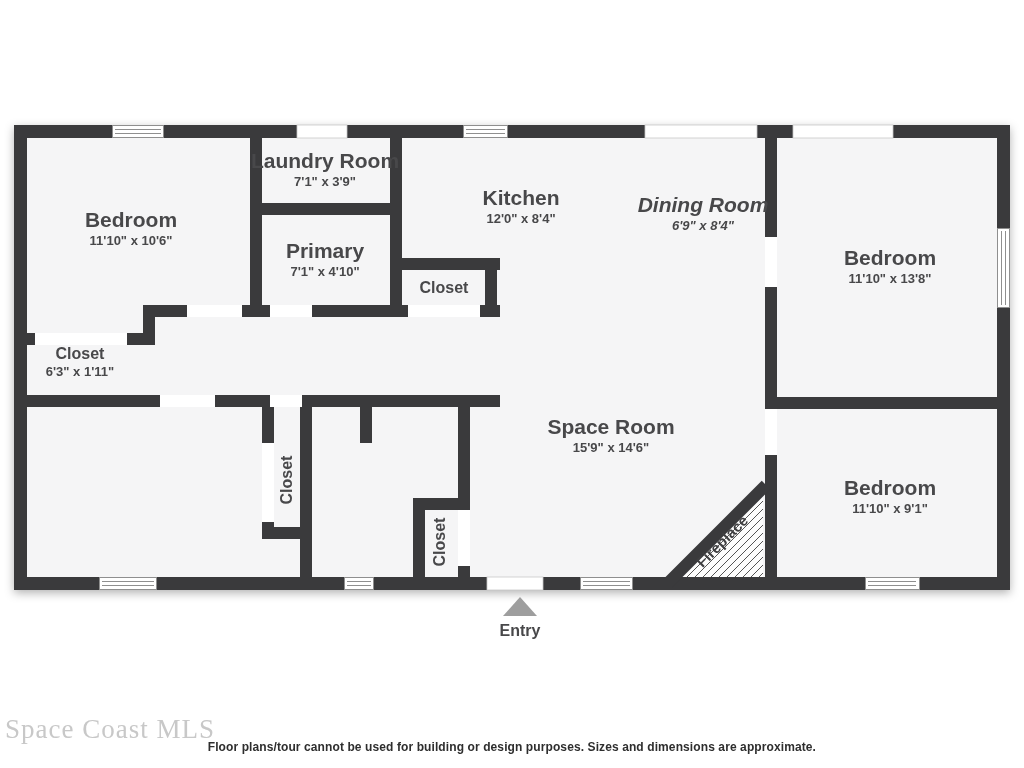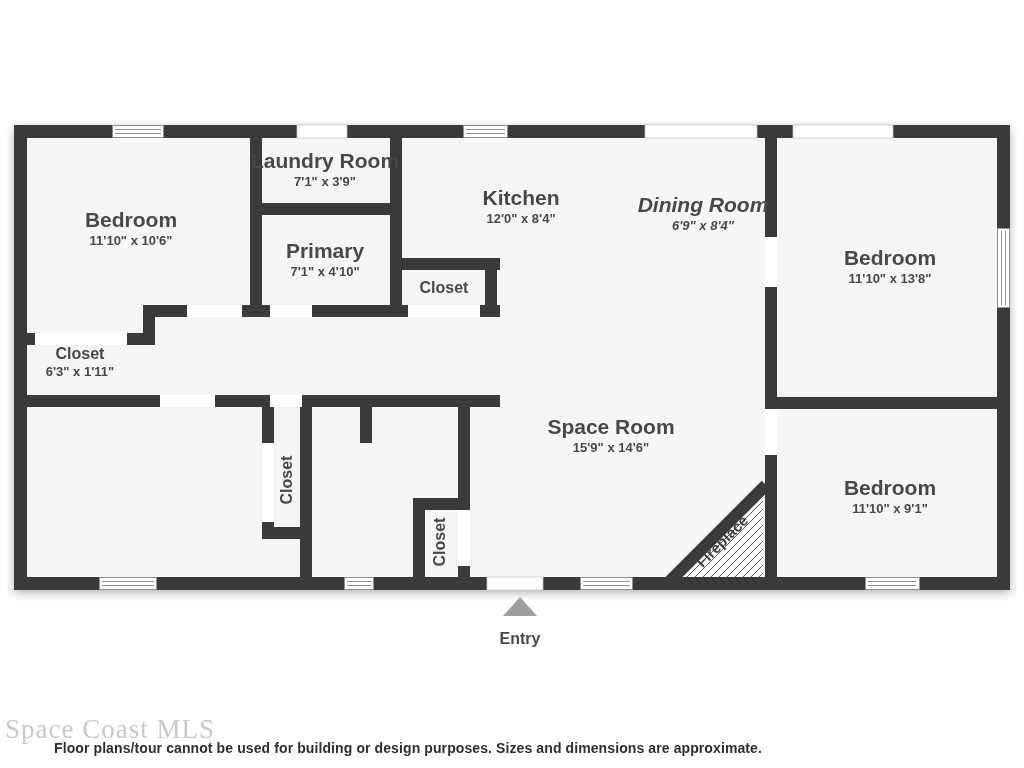--- a/index.html
+++ b/index.html
@@ -27,26 +27,26 @@
   .room-label.small .room-name{font-size:16px;}
   .room-dims{font-size:13px;font-weight:700;line-height:1.35;}
   .room-dims:empty{display:none;}
 
   .fireplace-label{position:absolute;transform:translate(-50%,-50%) rotate(-45deg);
       color:#3f3f41;font-size:15px;font-weight:700;white-space:nowrap;}
   .entry-arrow{position:absolute;width:0;height:0;
       border-left:17px solid transparent;border-right:17px solid transparent;
       border-bottom:19px solid var(--entry);}
   .entry-label{position:absolute;transform:translate(-50%,-50%);
-      color:var(--label);font-size:16px;font-weight:700;margin-top:8px;}
+      color:var(--label);font-size:16px;font-weight:700;}
 
   .watermark{position:absolute;left:5px;top:714px;color:var(--watermark);
       font-family:"Liberation Serif",serif;font-size:27px;letter-spacing:1px;}
-  .disclaimer{position:absolute;left:0;top:740px;width:816px;text-align:center;
-      color:var(--disclaimer);font-size:14px;font-weight:700;letter-spacing:0.1px;}
+  .disclaimer{position:absolute;left:0;top:740px;width:816px;text-align:right;
+      color:var(--disclaimer);font-size:12px;font-weight:700;letter-spacing:0.1px;}
 </style>
 </head>
 <body>
 
 <div class="page">
 
   <svg class="plan" viewBox="0 0 1024 768">
     <defs>
       <filter id="planshadow" x="-5%" y="-5%" width="110%" height="115%">
         <feDropShadow dx="0" dy="3" stdDeviation="5" flood-color="#000000" flood-opacity="0.30"></feDropShadow>

